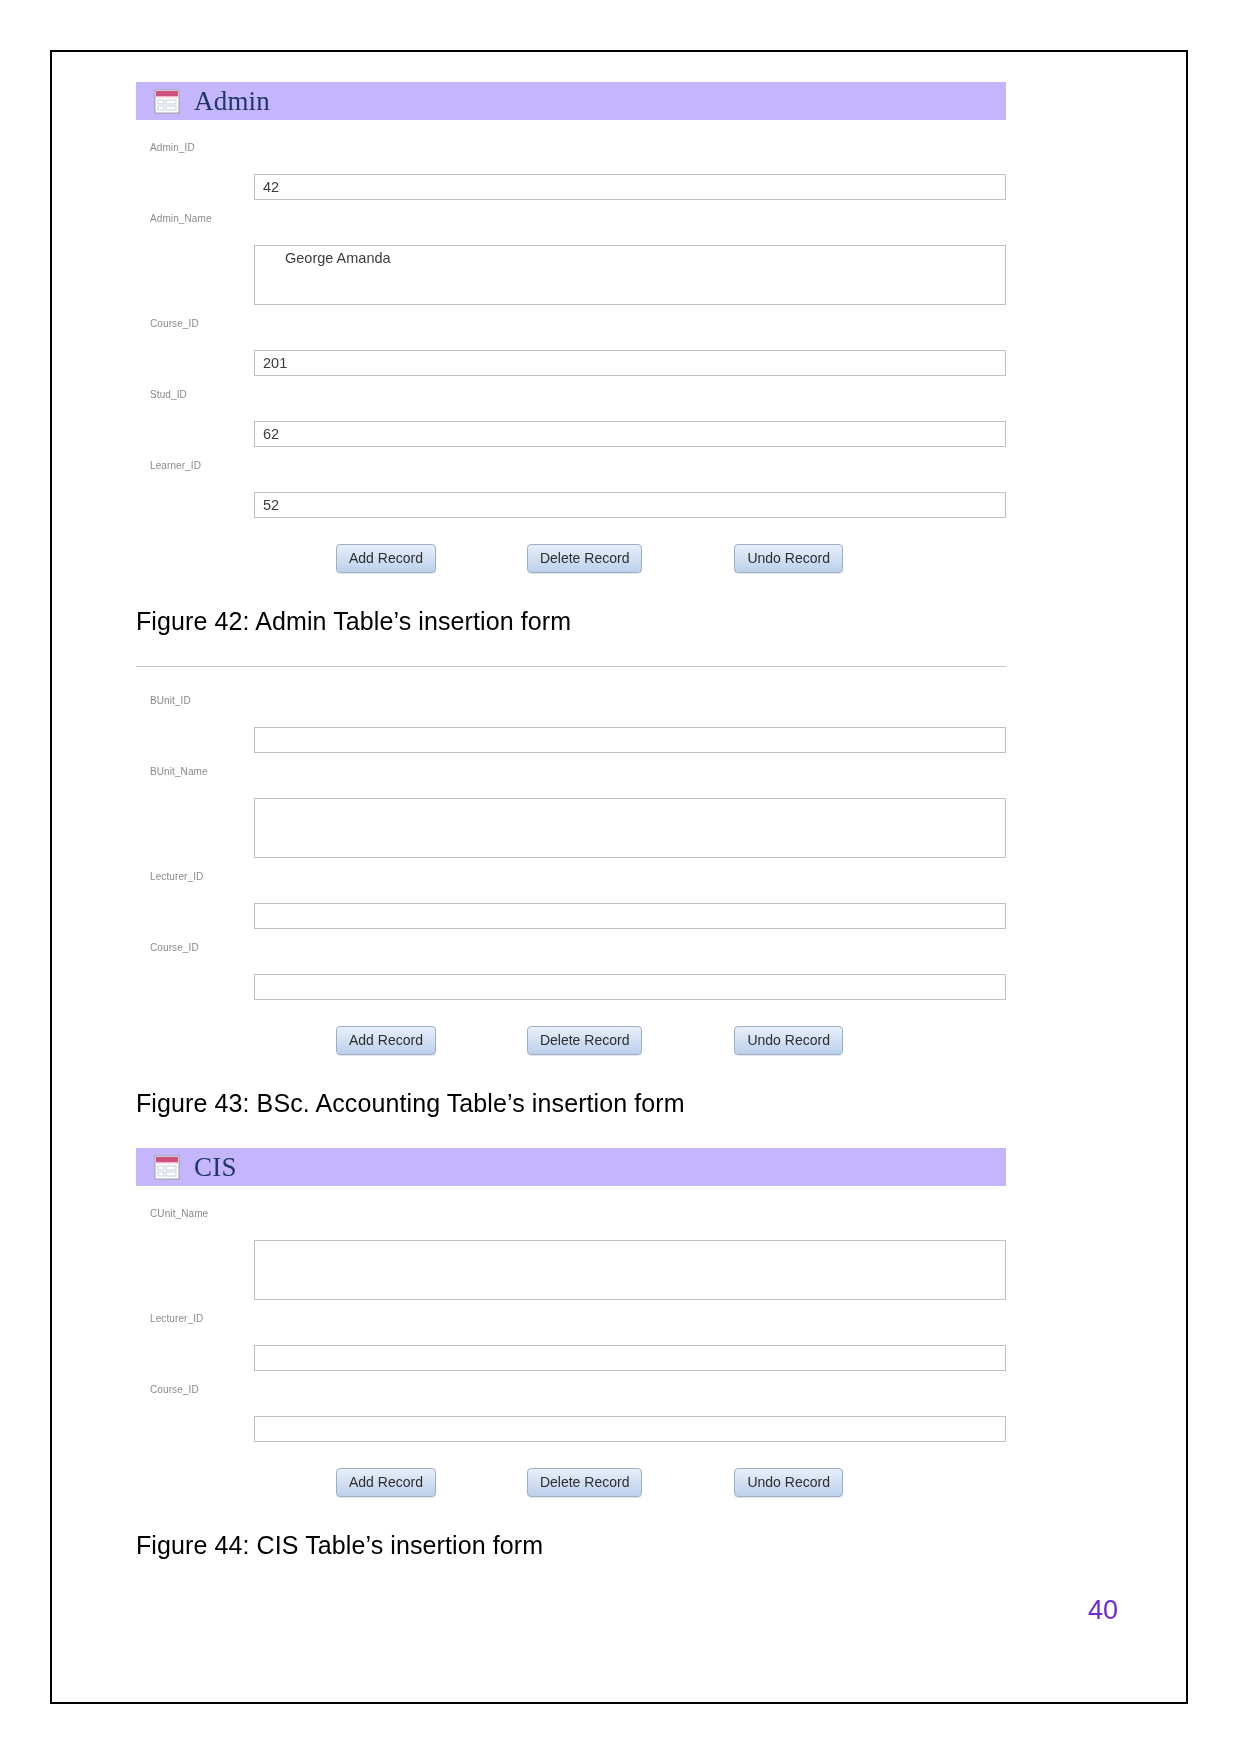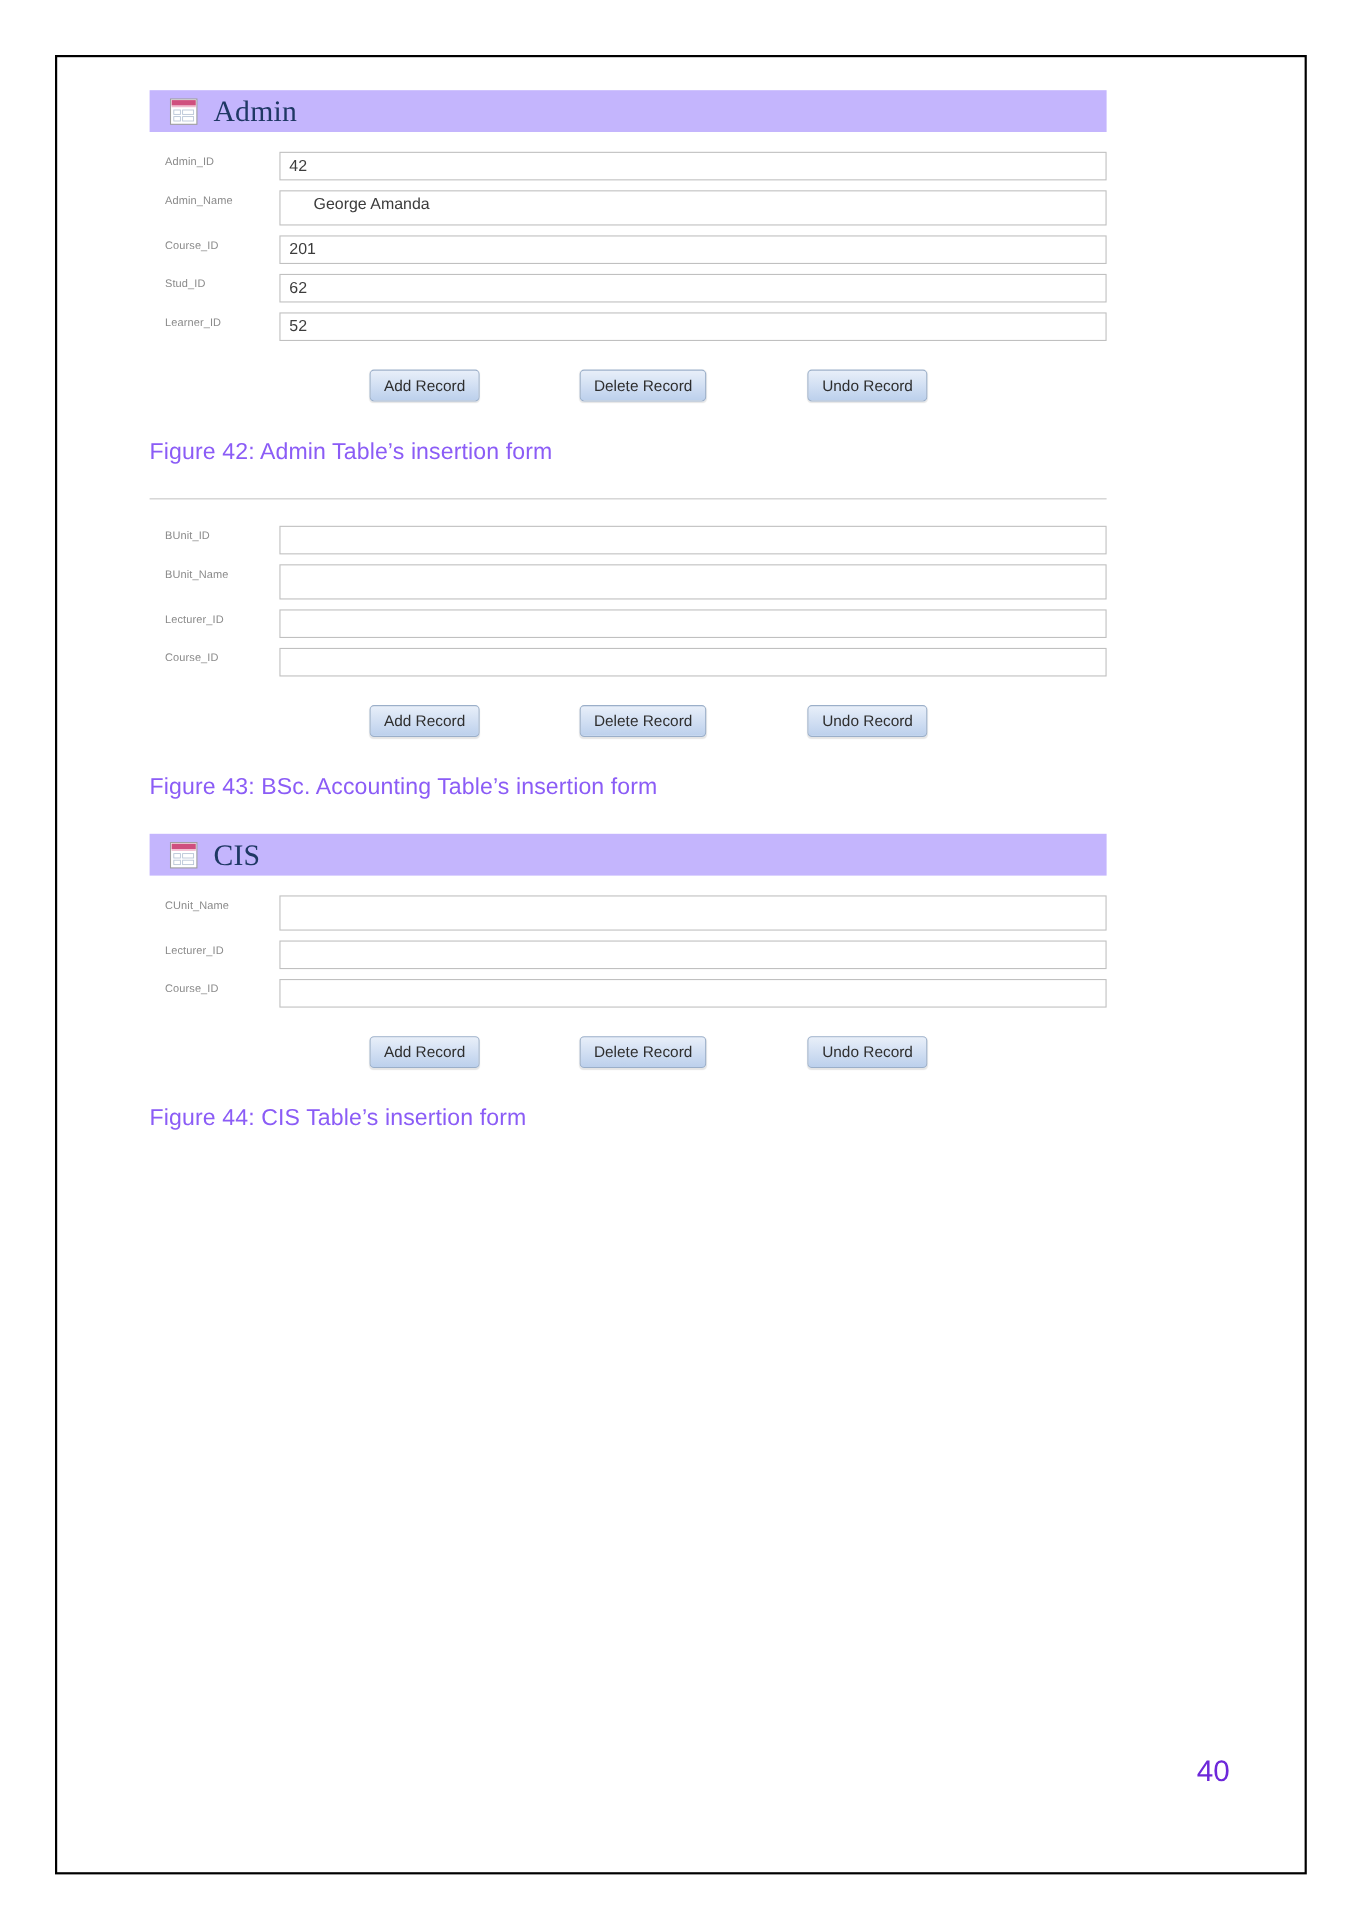--- a/index.html
+++ b/index.html
@@ -93,23 +93,24 @@
     flex: 1 1 auto;
     border: 1px solid #c0c0c0;
     background: #ffffff;
     height: 26px;
     box-sizing: border-box;
     font-size: 14.5px;
     color: #3c3c3c;
     padding: 4px 0 0 8px;
     white-space: nowrap;
     overflow: hidden;
+    margin-top: 36px;
   }
   .field-box.tall {
-    height: 32px;
+    height: 60px;
     padding-left: 30px;
   }
 
   
   .button-row {
     display: flex;
     margin-top: 26px;
     padding-left: 200px;
   }
   .rec-btn {
@@ -121,22 +122,22 @@
     padding: 6px 12px 7px 12px;
     white-space: nowrap;
     line-height: 1;
     box-shadow: 0 1px 1px rgba(0,0,0,0.10);
   }
   .btn-gap-a { width: 91px; }
   .btn-gap-b { width: 92px; }
 
   
   .figure-caption {
-    font-size: 21px;
-    color: #8b5cf6;
+    font-size: 25px;
+    color: #000000;
     margin-top: 34px;
     margin-bottom: 30px;
     letter-spacing: 0.1px;
     white-space: nowrap;
   }
 
   
   #page-number {
     position: absolute;
     right: 68px;

